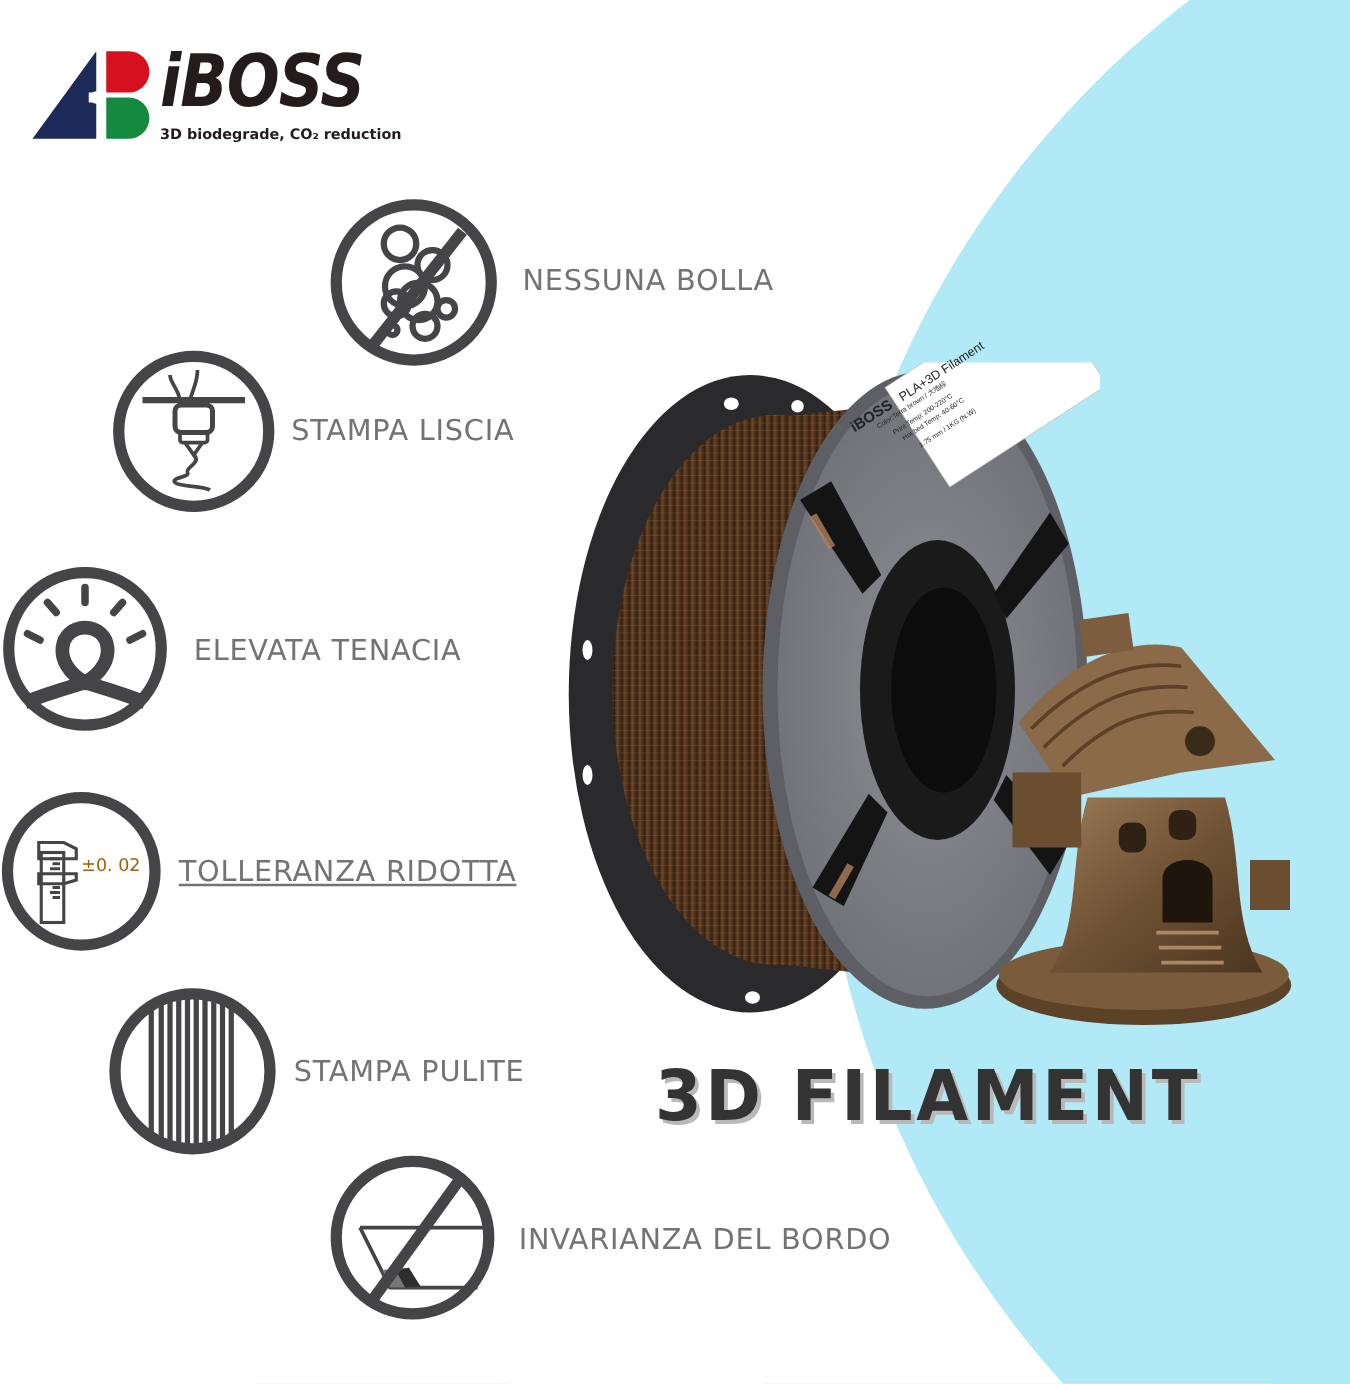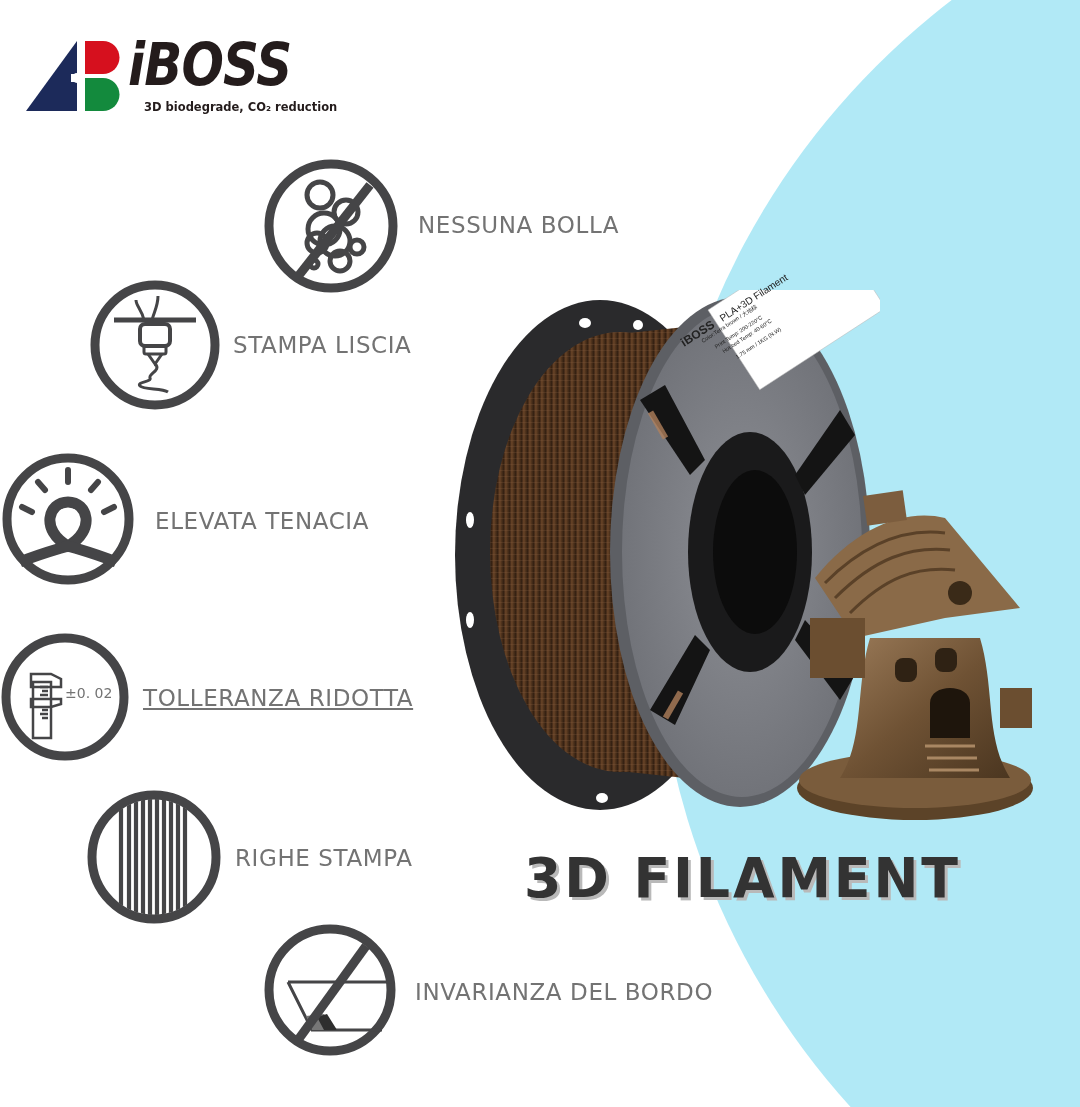--- a/index.html
+++ b/index.html
@@ -4,21 +4,21 @@
 <style>
   html, body { margin:0; padding:0; }
   body { width:1080px; height:1107px; position:relative; overflow:hidden; background:#ffffff;
          font-family:"DejaVu Sans","Liberation Sans",sans-serif; }
   .abs { position:absolute; }
   .bg-arc { position:absolute; left:655px; top:-155px; width:1510px; height:1510px; border-radius:50%; }
   .feature-label { position:absolute; color:#737373; font-size:23px; letter-spacing:0.6px; white-space:nowrap; line-height:1; }
   .feature-icon { position:absolute; }
   .logo-text { position:absolute; left:128px; top:36px; font-family:"DejaVu Sans","Liberation Sans",sans-serif;
                font-style:italic; font-weight:bold; font-size:58px; line-height:1; color:#241c1c; letter-spacing:-1px; transform:scaleX(0.86); transform-origin:left top; }
-  .logo-sub { position:absolute; left:128px; top:100px; font-size:11.5px; font-weight:bold; color:#241c1c; white-space:nowrap;margin-left:16px; }
+  .logo-sub { position:absolute; left:128px; top:100px; font-size:11.5px; font-weight:bold; color:#241c1c; white-space:nowrap; }
   .headline { position:absolute; left:524px; top:850px; font-size:56px; font-weight:bold; color:#333333; letter-spacing:3px;
               text-shadow: 3px 3px 0 #b9b9b9; white-space:nowrap; line-height:1; transform:scaleX(0.96); transform-origin:left top; }
 </style>
 </head>
 <body>
 
 <div class="bg-arc" style="background:#b1e9f6;"></div>
 
 <div class="abs" style="left:22px;top:38px;width:270px;height:80px;">
   <svg class="abs" style="left:0;top:0" width="100" height="76" viewBox="0 0 100 76">
@@ -83,21 +83,21 @@
       <path d="M31,42 h20 l10,5 v8 h-30 z"></path>
       <path d="M31,67 h30 v5 l-10,3 h-20 z"></path>
       <line x1="40" y1="55" x2="48" y2="55"></line>
       <line x1="42" y1="59" x2="48" y2="59"></line>
       <line x1="40" y1="63" x2="48" y2="63"></line>
       <line x1="42" y1="78" x2="48" y2="78"></line>
       <line x1="40" y1="82" x2="48" y2="82"></line>
       <line x1="42" y1="86" x2="48" y2="86"></line>
     </g>
   </svg>
-  <div class="abs" style="left:65px;top:53px;font-size:14px;color:#737373;font-family:'DejaVu Sans',sans-serif;white-space:nowrap;">±0. 02</div>
+  <div class="abs" style="left:65px;top:53px;font-size:14px;color:#a16207;font-family:'DejaVu Sans',sans-serif;white-space:nowrap;">±0. 02</div>
 </div>
 <div class="feature-label" style="left:143px;top:687px;text-decoration:underline;">TOLLERANZA RIDOTTA</div>
 
 <svg class="feature-icon" style="left:86px;top:789px" width="136" height="136" viewBox="0 0 136 136">
   <defs>
     <clipPath id="lineclip">
         <circle cx="68" cy="68" r="58"></circle>
       </clipPath>
   </defs>
   <g clip-path="url(#lineclip)" stroke="#454547" stroke-width="4.2">
@@ -107,21 +107,21 @@
     <line x1="57" y1="0" x2="57" y2="136"></line>
     <line x1="64" y1="0" x2="64" y2="136"></line>
     <line x1="71" y1="0" x2="71" y2="136"></line>
     <line x1="78" y1="0" x2="78" y2="136"></line>
     <line x1="85" y1="0" x2="85" y2="136"></line>
     <line x1="92" y1="0" x2="92" y2="136"></line>
     <line x1="99" y1="0" x2="99" y2="136"></line>
   </g>
   <circle cx="68" cy="68" r="62" fill="none" stroke="#454547" stroke-width="9"></circle>
 </svg>
-<div class="feature-label" style="left:235px;top:847px;">RIGHE STAMPA</div>
+<div class="feature-label" style="left:235px;top:847px;">STAMPA PULITE</div>
 
 <svg class="feature-icon" style="left:262px;top:922px" width="136" height="136" viewBox="0 0 136 136">
   <circle cx="68" cy="68" r="61" fill="none" stroke="#454547" stroke-width="9"></circle>
   <path d="M26,60 h104 M26,60 L50,108 h70" fill="none" stroke="#454547" stroke-width="3"></path>
   <polygon points="44,94 62,92 75,108 50,108" fill="#777"></polygon>
   <polygon points="55,95 65,92 75,108 62,108" fill="#2e2e2e"></polygon>
   <line x1="104" y1="24" x2="36" y2="118" stroke="#454547" stroke-width="9"></line>
 </svg>
 <div class="feature-label" style="left:415px;top:981px;">INVARIANZA DEL BORDO</div>
 

